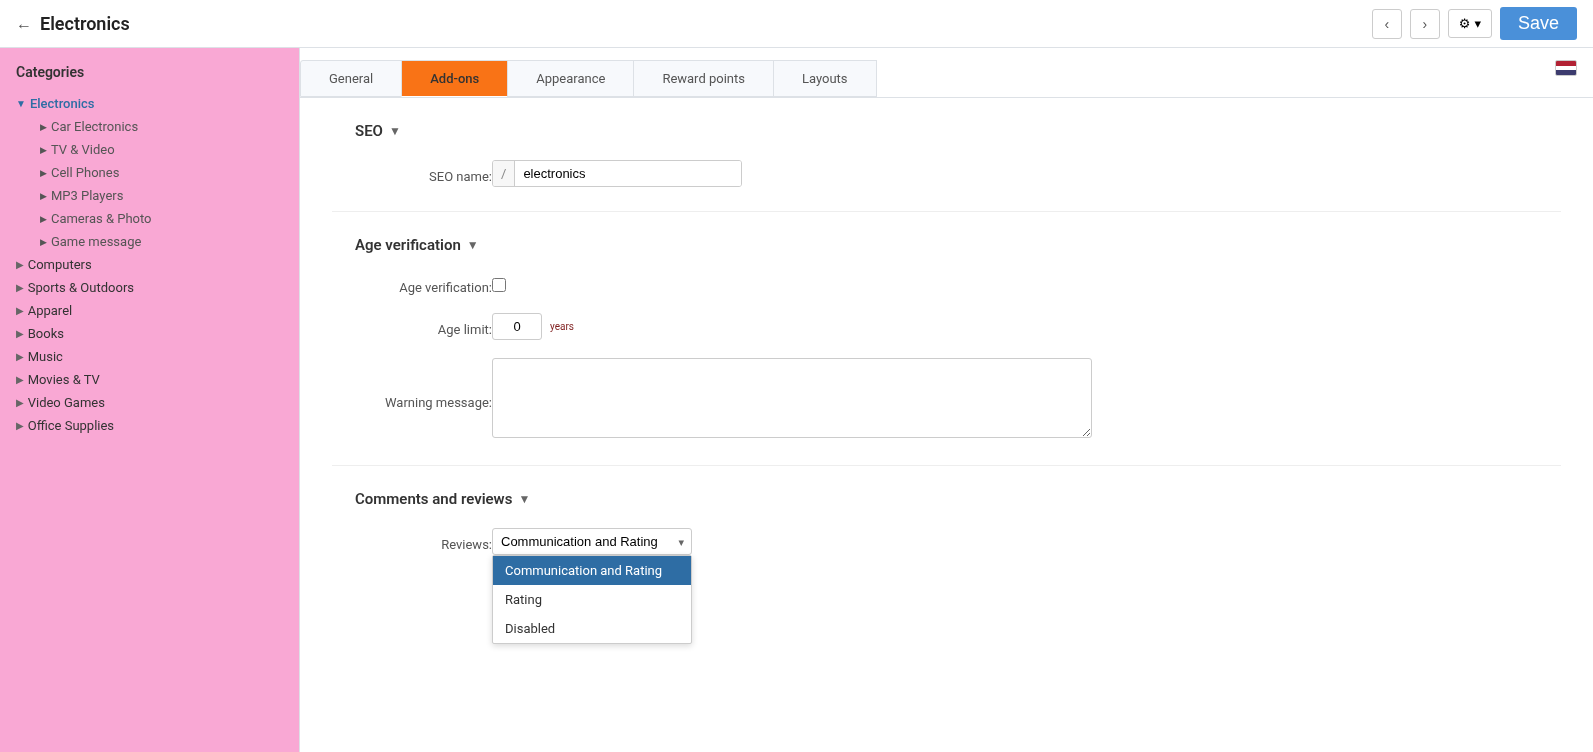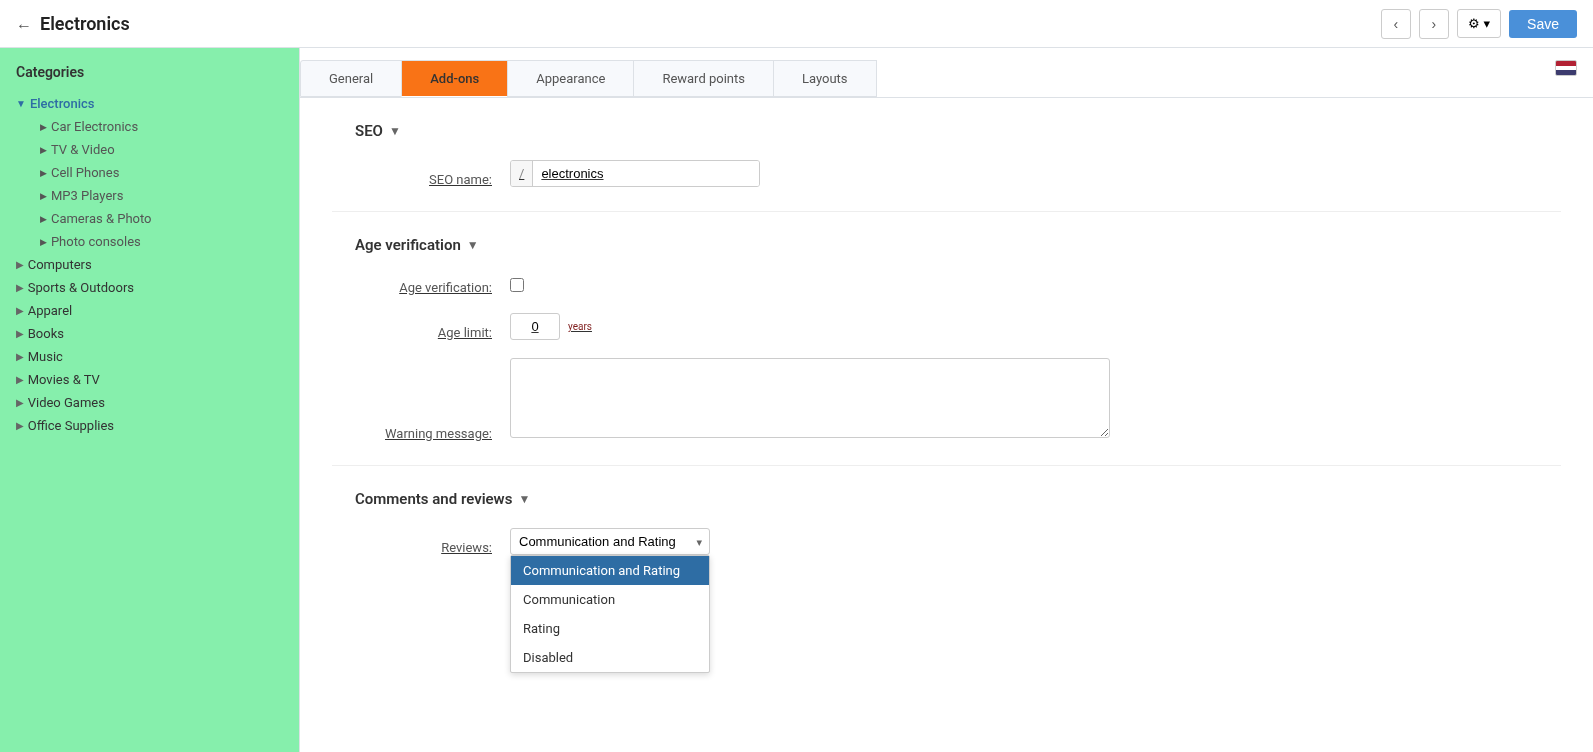--- a/index.html
+++ b/index.html
@@ -19,29 +19,29 @@
       width: 30px; height: 30px; border: 1px solid #ccc; background: #fff;
       border-radius: 3px; cursor: pointer; display: flex; align-items: center; justify-content: center;
       color: #555; font-size: 14px;
     }
     .settings-btn {
       display: flex; align-items: center; gap: 4px; padding: 6px 10px;
       border: 1px solid #ccc; background: #fff; border-radius: 3px; cursor: pointer; font-size: 13px;
     }
     .save-btn {
       padding: 6px 18px; background: #4a90d9; color: #fff; border: none;
-      border-radius: 3px; cursor: pointer; font-size: 14px; font-weight: 500;
+      border-radius: 3px; cursor: pointer; font-size: 18px; font-weight: 500;
     }
 
     
     .main-layout { display: flex; height: calc(100vh - 48px); }
 
     
     .sidebar {
-      width: 300px; background: #86efac; border-right: 1px solid #dde1e6;
+      width: 300px; background: #f9a8d4; border-right: 1px solid #dde1e6;
       padding: 16px 0; overflow-y: auto; flex-shrink: 0;
     }
     .sidebar-title {
       font-size: 14px; font-weight: 600; color: #333;
       padding: 0 16px 12px 16px;
     }
     .tree-item { padding: 4px 16px 4px 16px; cursor: pointer; display: flex; align-items: center; gap: 4px; }
     .tree-item.active { color: #2e6da4; font-weight: 500; }
     .tree-item .arrow { font-size: 10px; color: #666; }
     .tree-item .arrow.open { color: #2e6da4; }
@@ -71,23 +71,22 @@
 
     
     .section-header {
       display: flex; align-items: center; gap: 6px;
       font-size: 15px; font-weight: 600; color: #333;
       margin-bottom: 20px; cursor: pointer; margin-left: 23px;
     }
     .section-header .chevron { font-size: 12px; color: #666; }
 
     .form-row {
-      display: flex; align-items: flex-end; gap: 18px;
+      display: flex; align-items: center; gap: 0;
       margin-bottom: 18px;
-      text-decoration: underline;
     }
     .form-label {
       width: 160px; text-align: right; padding-top: 6px;
       color: #555; font-size: 13px; flex-shrink: 0;
     }
     .form-control { flex: 1; max-width: 600px; }
 
     .seo-input-wrapper { display: flex; align-items: center; border: 1px solid #ccc; border-radius: 3px; overflow: hidden; width: 250px; }
     .seo-prefix { padding: 5px 8px; background: #f7f7f7; border-right: 1px solid #ccc; color: #888; font-size: 13px; }
     .seo-text { border: none; padding: 5px 8px; font-size: 13px; outline: none; flex: 1; }
@@ -174,21 +173,21 @@
       <div class="tree-child">
         <span class="bullet">▶</span>
         <span>MP3 Players</span>
       </div>
       <div class="tree-child">
         <span class="bullet">▶</span>
         <span>Cameras &amp; Photo</span>
       </div>
       <div class="tree-child">
         <span class="bullet">▶</span>
-        <span>Photo consoles</span>
+        <span>Game message</span>
       </div>
     </div>
 
     <div class="tree-item">
       <span class="arrow">▶</span>
       <span>Computers</span>
     </div>
     <div class="tree-item">
       <span class="arrow">▶</span>
       <span>Sports &amp; Outdoors</span>
@@ -307,21 +306,20 @@
                 <option>Communication and Rating</option>
                 <option>Communication</option>
                 <option>Rating</option>
                 <option>Disabled</option>
               </select>
               <span class="select-arrow-icon">▾</span>
 
               
               <div class="dropdown-menu">
                 <div class="dropdown-option selected">Communication and Rating</div>
-                <div class="dropdown-option">Communication</div>
                 <div class="dropdown-option">Rating</div>
                 <div class="dropdown-option">Disabled</div>
               </div>
             </div>
           </div>
         </div>
 
       </div>
     </div>
   </div>

